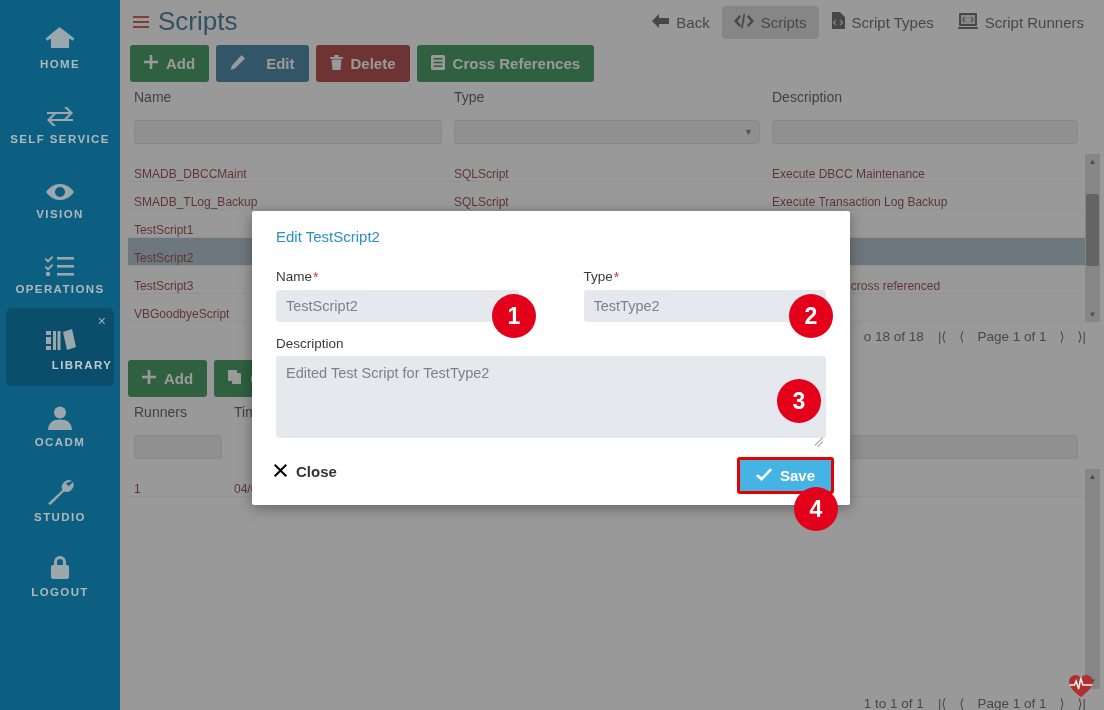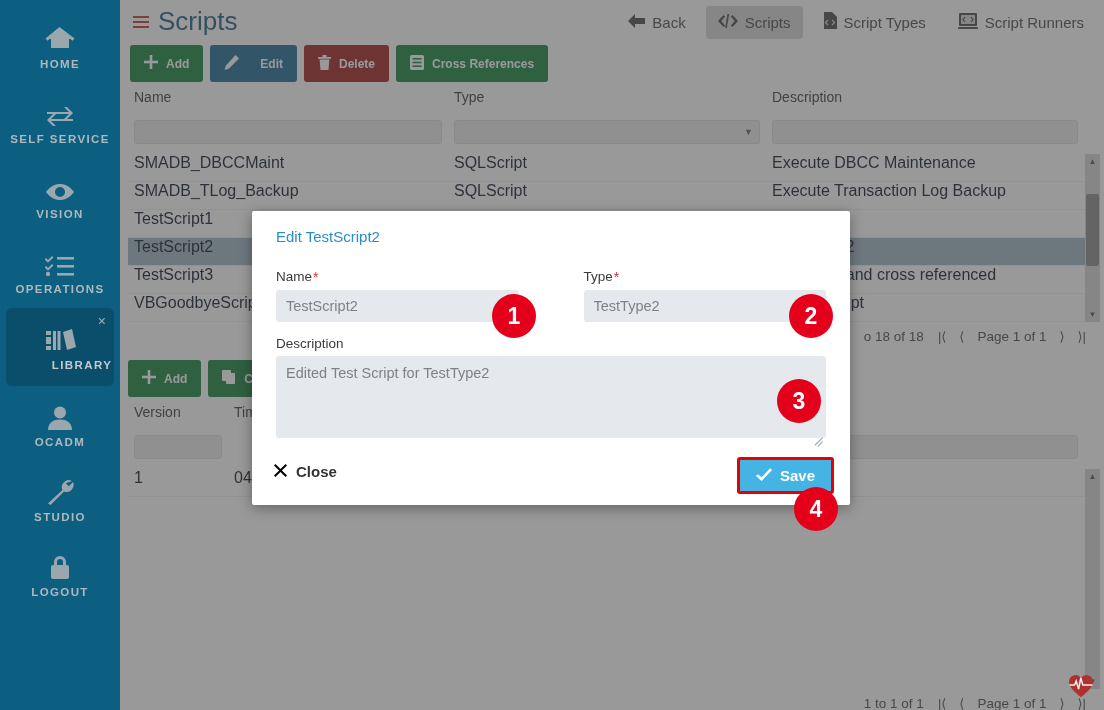--- a/index.html
+++ b/index.html
@@ -76,21 +76,21 @@
     margin-bottom: 3px; width: 16px;
   }
   #page-title {
     position: absolute; left: 38px; top: 6px;
     font-size: 26px; color: #1d5d82; font-weight: normal;
   }
 
   
   #topnav {
     position: absolute; right: 8px; top: 2px;
-    display: flex; align-items: center; gap: 8px;
+    display: flex; align-items: center; gap: 0;
     height: 40px;
   }
   .topnav-btn {
     display: flex; align-items: center; gap: 7px;
     padding: 8px 12px; border-radius: 4px;
     color: #4a4a4a; font-size: 15px; cursor: pointer;
     background: transparent; border: none;
     font-family: "Liberation Sans", sans-serif;
     white-space: nowrap;
   }
@@ -99,21 +99,21 @@
 
   
   #toolbar {
     position: absolute; left: 10px; top: 45px;
     display: flex; gap: 7px;
   }
   .tb-btn {
     display: flex; align-items: center; gap: 8px;
     height: 37px; padding: 12px 14px;
     border: none; border-radius: 3px;
-    color: #fff; font-size: 12px; font-weight: bold;
+    color: #fff; font-size: 15px; font-weight: bold;
     cursor: pointer;
     font-family: "Liberation Sans", sans-serif;
   }
   .tb-green { background: #15803a; }
   .tb-blue  { background: #1c6a93; gap: 21px; }
   .tb-red   { background: #a02020; }
   .tb-btn svg { fill: #fff; }
 
   
   #grid1 {
@@ -146,22 +146,22 @@
     padding-right: 6px;
     font-size: 9px; color: #666;
   }
   .grid-body {
     position: relative;
     margin-top: 4px;
     height: 168px;
     overflow: hidden;
   }
   .grid-row {
-    display: flex; height: 28px; align-items: flex-start;
-    font-size: 16px; color: #0f172a;
+    display: flex; height: 28px; align-items: flex-end;
+    font-size: 12px; color: #7f1d1d;
     border-bottom: 1px solid #f0f0f0;
   }
   .grid-row.sel { background: #9db6c4; }
   .cell { overflow: hidden; white-space: nowrap; }
 
   
   .vscroll {
     position: absolute; right: 0; top: 0;
     width: 15px; height: 100%;
     background: #d6d6d6;
@@ -556,21 +556,21 @@
             <svg width="14" height="15" viewBox="0 0 14 15">
                 <rect x="0" y="0" width="9" height="11" rx="1"></rect>
                 <rect x="4" y="3" width="9" height="11" rx="1"></rect>
               </svg>
           </span>
           <span>C</span>
         </button>
       </div>
 
       <div class="grid-head">
-        <div class="col-ver"><span>Version</span></div>
+        <div class="col-ver"><span>Runners</span></div>
         <div class="col-time"><span>Tim</span></div>
         <div class="col-cmt"><span></span></div>
       </div>
       <div class="filter-row">
         <div class="col-ver filter-cell">
           <input class="filter-input" value="" style="">
         </div>
         <div class="col-time filter-cell"></div>
         <div class="col-cmt filter-cell" style="padding-right:22px;">
           <input class="filter-input" style="">

